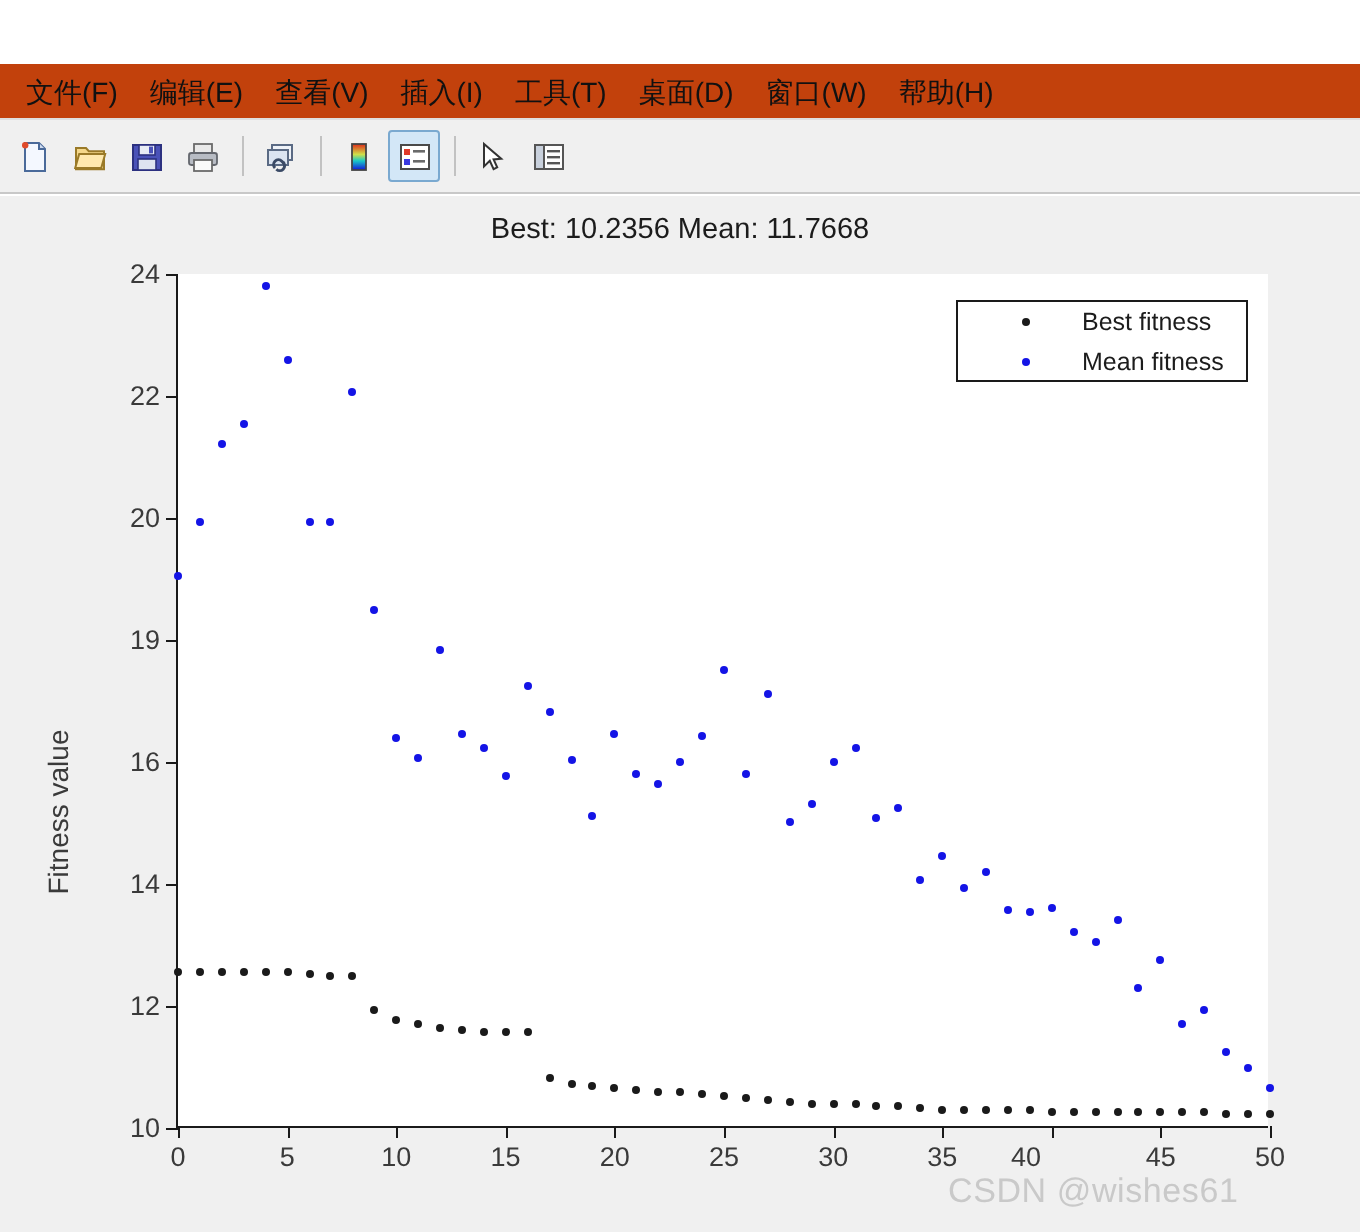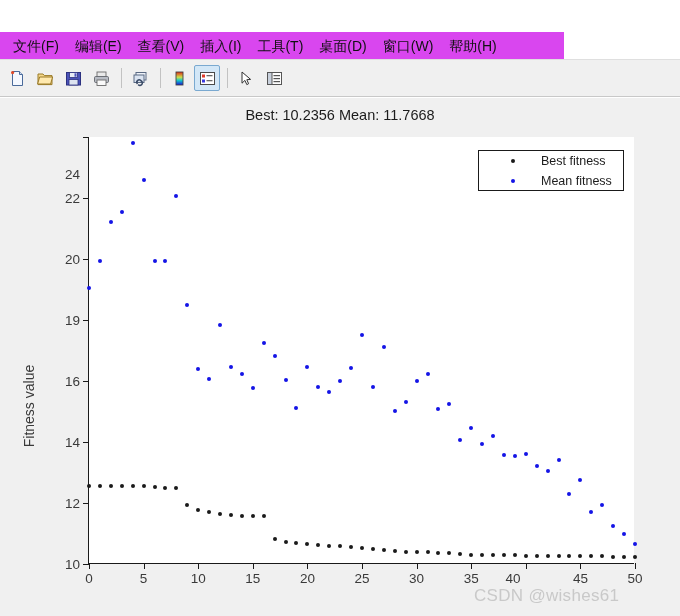--- a/index.html
+++ b/index.html
@@ -26,22 +26,22 @@
   }
   .win-controls{position:absolute;right:0;top:0;height:32px;display:flex;}
   .win-btn{
     width:46px;height:32px;display:flex;align-items:center;justify-content:center;
     color:#202020;
   }
   .win-btn svg{display:block;}
 
   
   .menubar{
-    position:absolute;left:0;top:32px;width:564px;height:27px;
-    background:#d946ef;display:flex;align-items:center;padding-left:5px;
+    position:absolute;left:0;top:32px;width:680px;height:27px;
+    background:#c2410c;display:flex;align-items:center;padding-left:5px;
     box-sizing:border-box;
   }
   .menu-item{
     font-size:14px;color:#111111;padding:3px 8px;white-space:nowrap;
     line-height:16px;
   }
 
   
   .toolbar{
     position:absolute;left:0;top:59px;width:680px;height:38px;
@@ -223,21 +223,21 @@
         <div class="ylab" style="top: 305px;">14</div>
         <div class="tick-y" style="top: 244px;"></div>
         <div class="ylab" style="top: 244px;">16</div>
         <div class="tick-y" style="top: 183px;"></div>
         <div class="ylab" style="top: 183px;">19</div>
         <div class="tick-y" style="top: 122px;"></div>
         <div class="ylab" style="top: 122px;">20</div>
         <div class="tick-y" style="top: 61px;"></div>
         <div class="ylab" style="top: 61px;">22</div>
         <div class="tick-y" style="top: 0px;"></div>
-        <div class="ylab" style="top: 0px; margin-top: 37px;">24</div>
+        <div class="ylab" style="top: 0px;">24</div>
         <div class="tick-x" style="left: 0px;"></div>
         <div class="xlab" style="left: 0px;">0</div>
         <div class="tick-x" style="left: 54.6px;"></div>
         <div class="xlab" style="left: 54.6px;">5</div>
         <div class="tick-x" style="left: 109.2px;"></div>
         <div class="xlab" style="left: 109.2px;">10</div>
         <div class="tick-x" style="left: 163.8px;"></div>
         <div class="xlab" style="left: 163.8px;">15</div>
         <div class="tick-x" style="left: 218.4px;"></div>
         <div class="xlab" style="left: 218.4px;">20</div>

